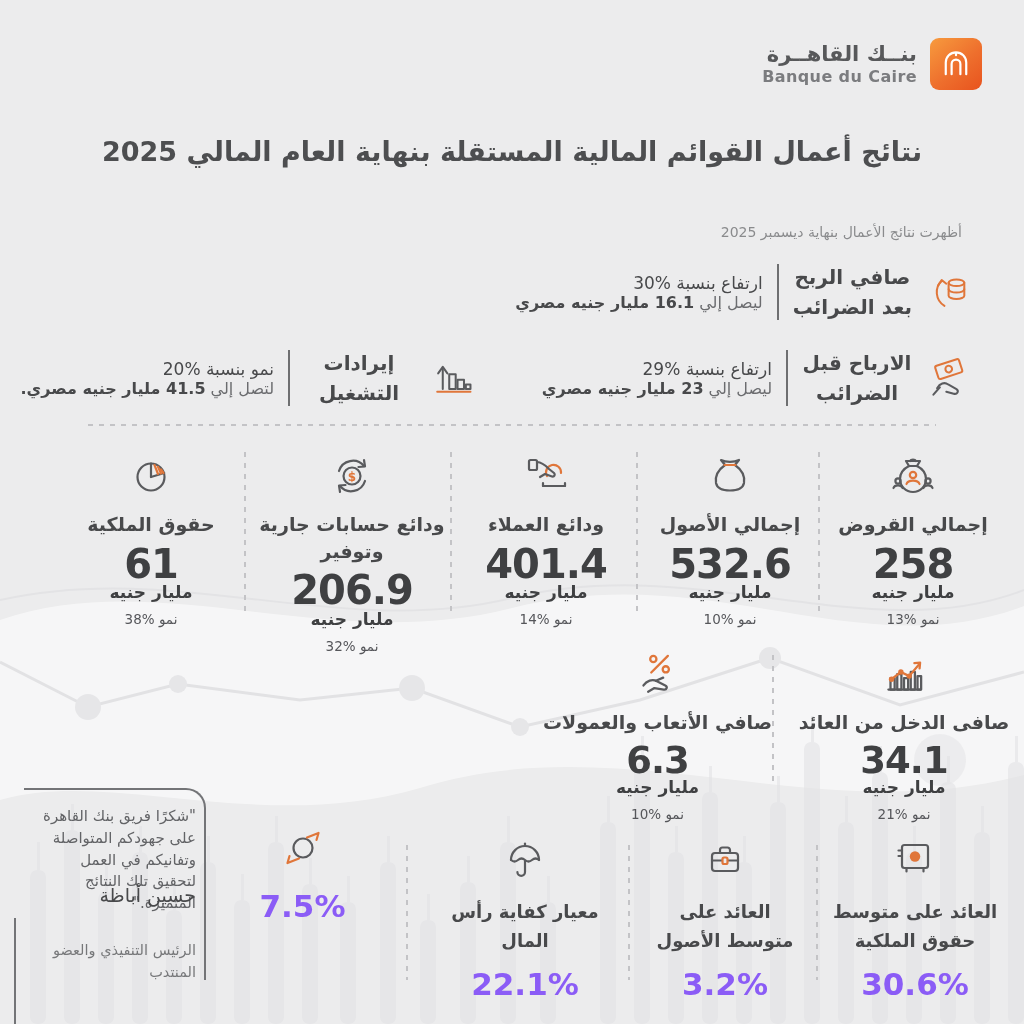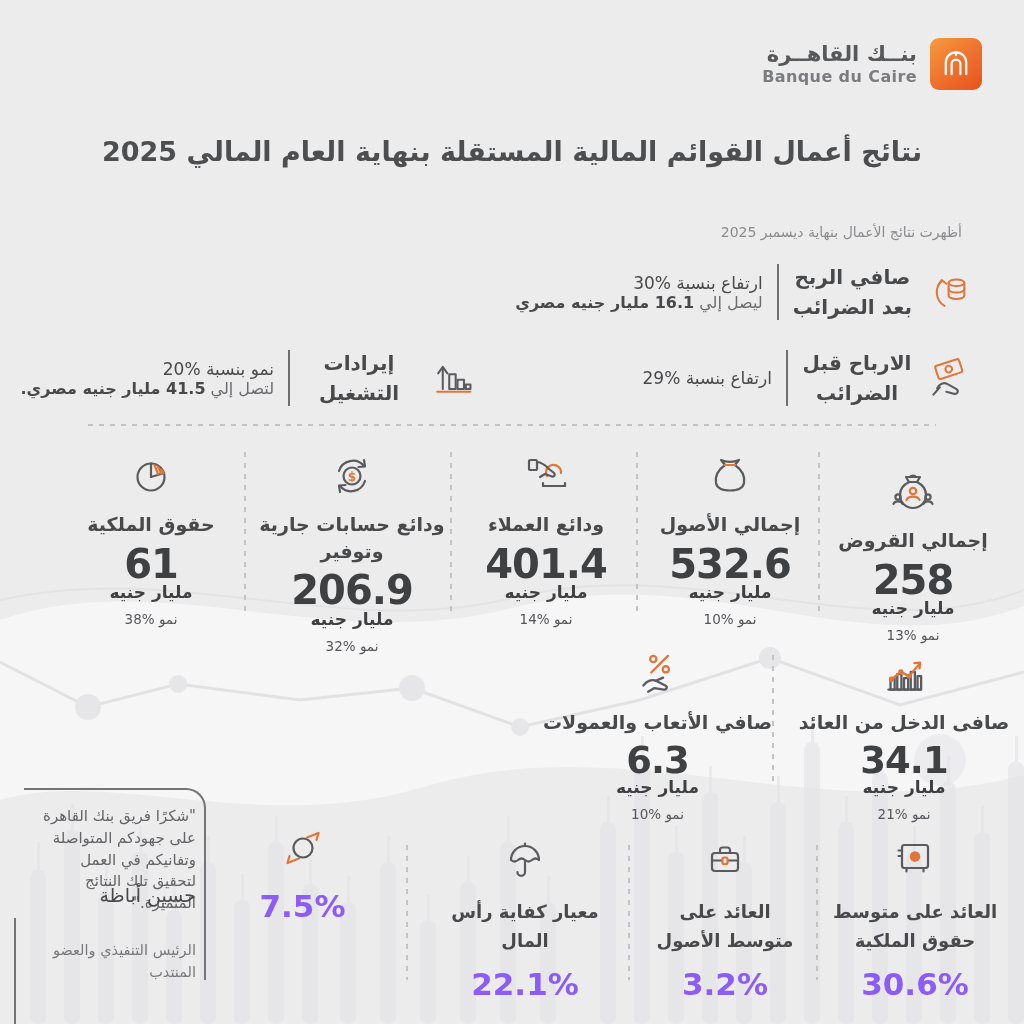--- a/index.html
+++ b/index.html
@@ -198,20 +198,21 @@
     <g class="ic">
       <path d="M12 37 c3 -5 8 -7 12 -4 l9 5 c3 2 1 6 -3 5 l-8 -2"></path>
       <path d="M8 44 l7 -8"></path>
     </g>
   </svg>
   <div class="hl-label">الارباح قبل
 الضرائب</div>
   <div class="hl-divider"></div>
   <div class="hl-body">
     <div class="hl-change">ارتفاع بنسبة %29</div>
+    <div class="hl-detail"><span class="pfx">ليصل إلي</span><b>23 مليار جنيه مصري</b></div>
   </div>
 </div>
 
 <div class="highlight" style="top:348px; right:548px;">
   <svg class="hl-icon" viewBox="0 0 52 52">
     <g class="ic">
       <path d="M16 38 V16"></path>
         <path d="M11 21 L16 14 L21 21"></path>
       <rect x="23" y="22" width="7" height="16"></rect>
       <rect x="32" y="28" width="7" height="10"></rect>
@@ -223,21 +224,21 @@
 التشغيل</div>
   <div class="hl-divider"></div>
   <div class="hl-body">
     <div class="hl-change">نمو بنسبة %20</div>
     <div class="hl-detail"><span class="pfx">لتصل إلي</span><b>41.5 مليار جنيه مصري.</b></div>
   </div>
 </div>
 
 <div class="h-dashes"></div>
 
-<div class="metric" style="left:822px; top:460px; width:182px;justify-content:space-between;">
+<div class="metric" style="left:822px; top:444px; width:182px;justify-content:space-between;">
   <div class="m-icon">
       <svg width="52" height="52" viewBox="0 0 52 52">
     <g class="ic">
       <path d="M22 16 l-3 -5 h14 l-3 5"></path>
       <path d="M23 11 c1 -2 5 -2 6 0"></path>
       <path d="M22 16 h8 c6 3 9 8 9 13 a13 13 0 0 1 -26 0 c0 -5 3 -10 9 -13 z"></path>
       <circle cx="11" cy="31" r="2.6"></circle>
           <path d="M6.5 38 c1 -3.4 8 -3.4 9 0"></path>
       <circle cx="41" cy="31" r="2.6"></circle>
           <path d="M36.5 38 c1 -3.4 8 -3.4 9 0"></path>

